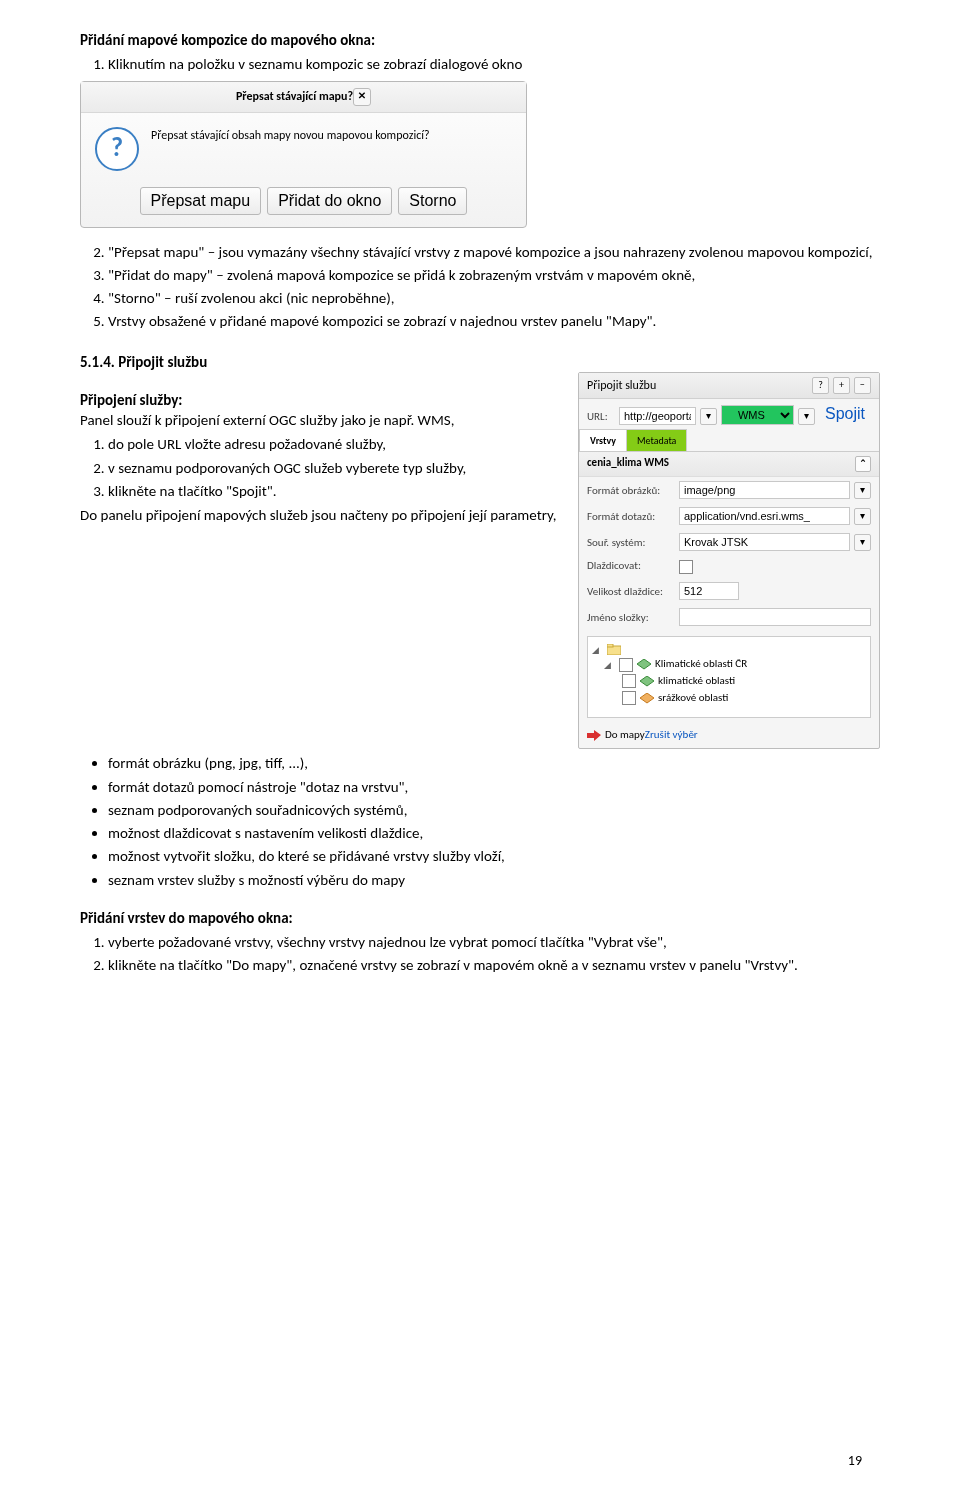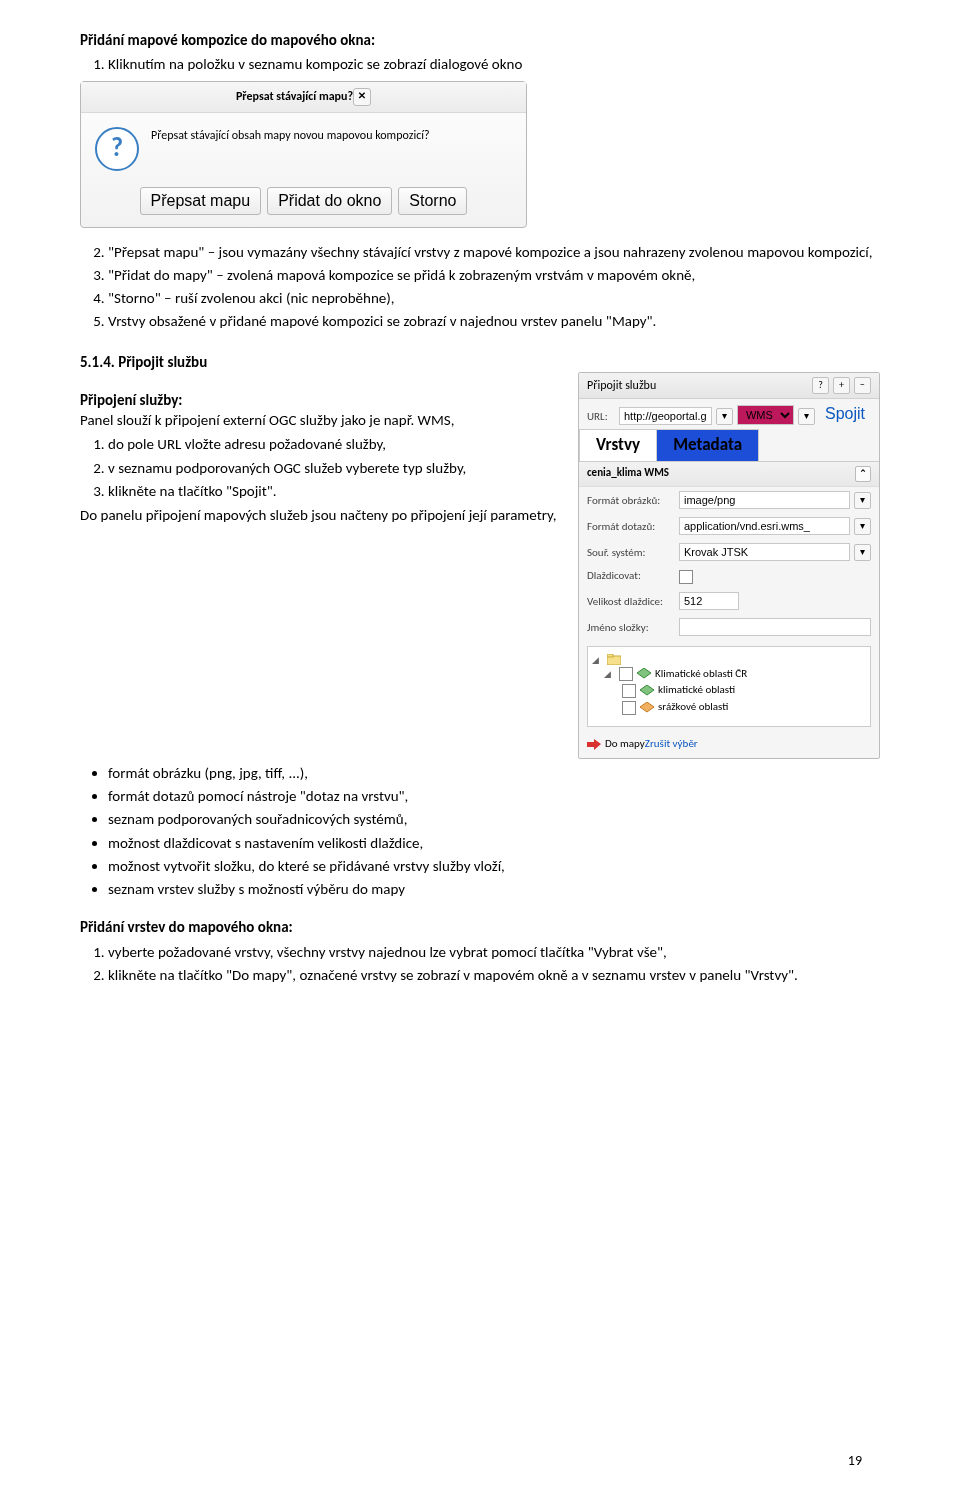--- a/index.html
+++ b/index.html
@@ -117,24 +117,24 @@
   .row { display: flex; align-items: flex-end; gap: 4px; padding: 4px 8px; }
   .row label { width: 88px; color: #444; }
   .inp {
     border: 1px solid #c8c8c8;
     background: #fff;
     padding: 2px 4px;
     font-size: 11px;
     flex: 1;
     min-width: 0;
   }
-  .sel { border:1px solid #c8c8c8; background:#be185d; padding:2px 4px; font-size:11px; }
+  .sel { border:1px solid #c8c8c8; background:#22c55e; padding:2px 12px; font-size:11px; }
   .tabs { display: flex; background:#f5f5f5; border-bottom:1px solid #ccc; }
-  .tab { padding: 4px 16px; font-size: 17px; border:1px solid #ccc; border-bottom:none; background:#fff; margin-right:-1px; cursor:pointer;}
-  .tab.inactive { background:#1d4ed8; font-weight:bold; }
+  .tab { padding: 4px 10px; font-size: 10px; border:1px solid #ccc; border-bottom:none; background:#fff; margin-right:-1px; cursor:pointer;}
+  .tab.inactive { background:#84cc16; font-weight:normal; }
   .tab.active { font-weight: bold; }
   .subpanel-head {
     background: linear-gradient(#f2f2f2,#e8e8e8);
     padding: 4px 8px; font-size: 11px; font-weight: bold;
     display:flex; justify-content:space-between; border-bottom:1px solid #ddd;
   }
   .chev { border:1px solid #bbb; background:#fcfcfc; width:14px;height:14px; text-align:center; line-height:12px; font-size:9px; border-radius:2px;}
   .tree { background:#fff; border:1px solid #ccc; margin:6px 8px; padding:6px 4px 10px; }
   .tree-row { display:flex; align-items:center; gap:4px; padding:1px 0; font-size:11px; }
   .tree-row.l1 { margin-left: 12px; }

